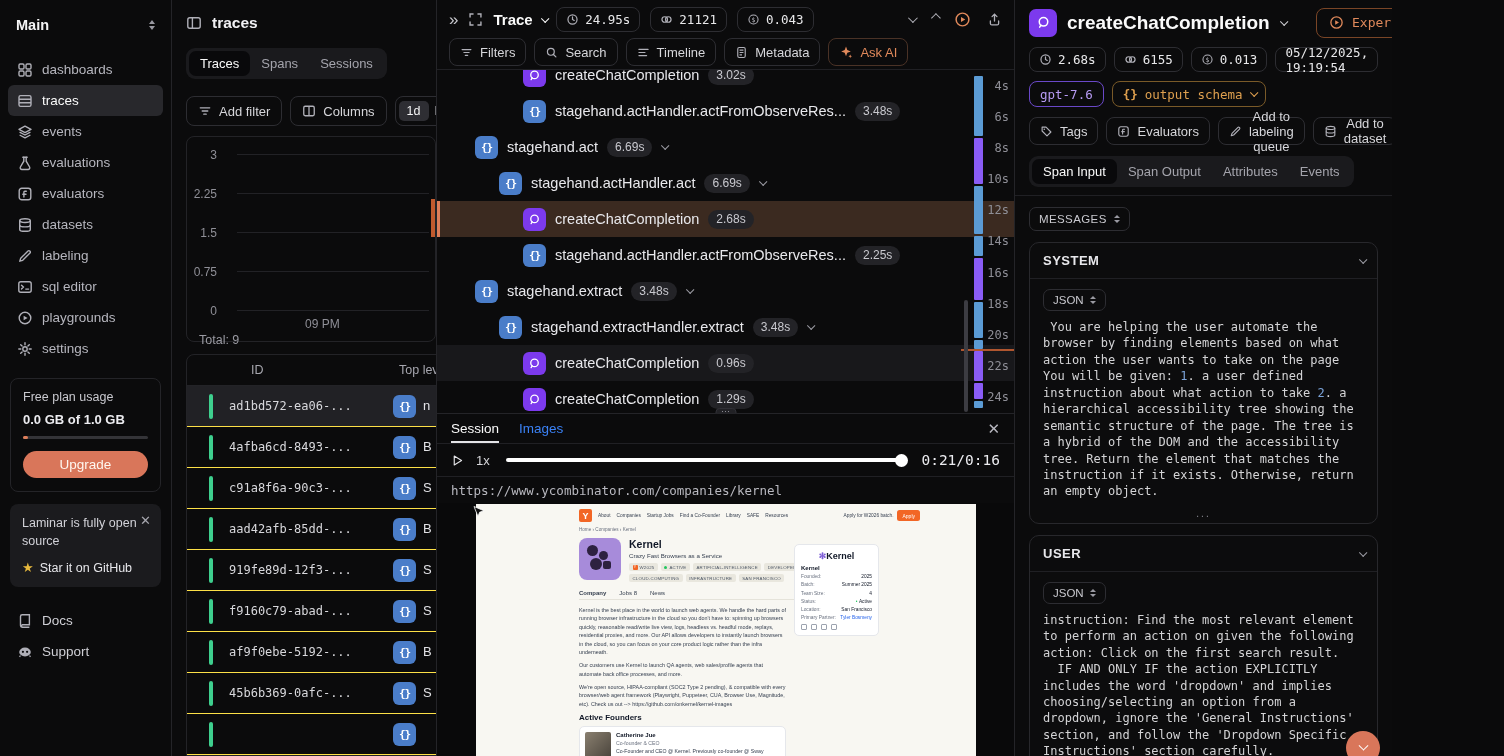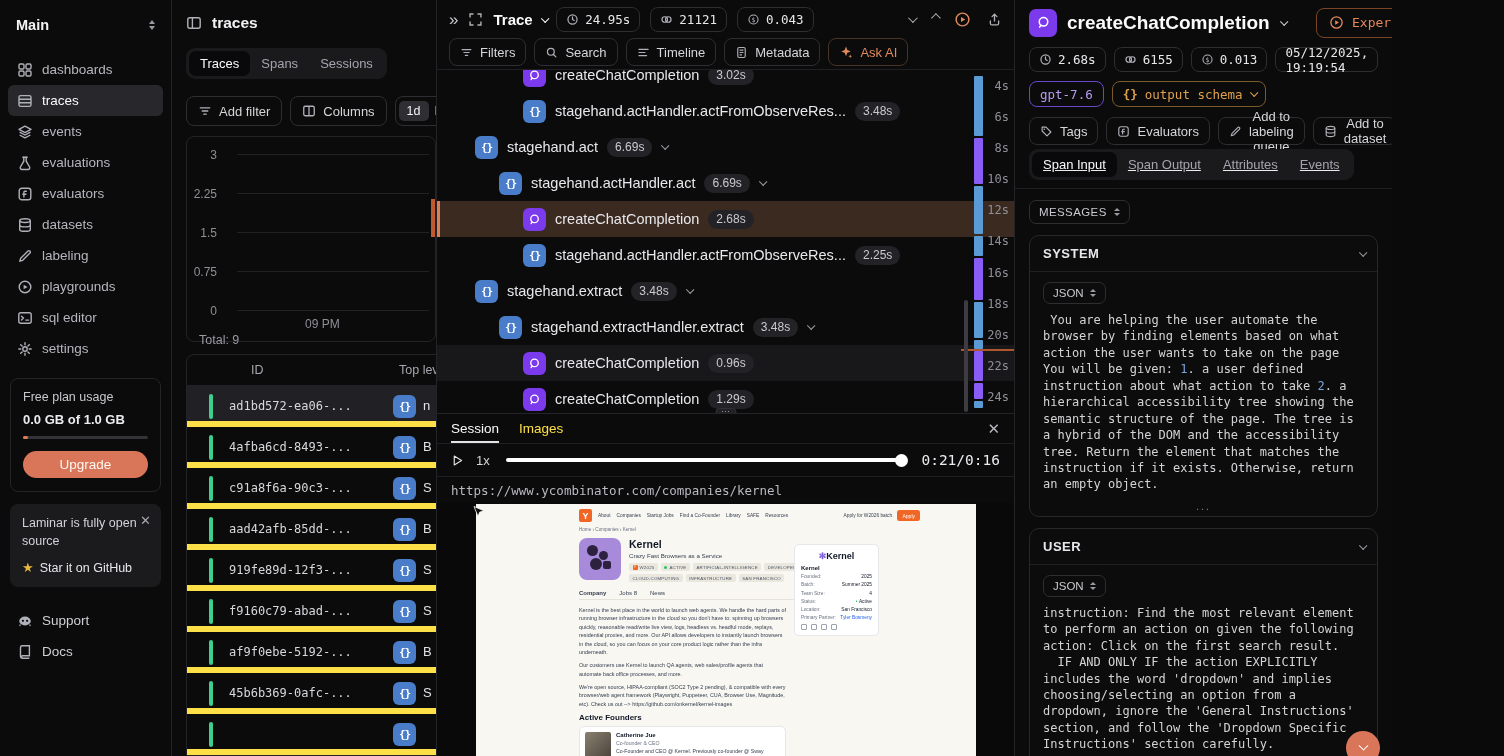--- a/index.html
+++ b/index.html
@@ -60,21 +60,21 @@
   .chart-box { margin:10px 0 0 14px; width:250px; height:222px; border:1px solid #232327; border-radius:8px; position:relative; }
   .grid-line { position:absolute; left:50px; right:6px; height:1px; background:#222226; }
   .ytick { position:absolute; right:218px; width:32px; text-align:right; font-size:12px; color:#8f8f97; transform:translateY(-6px); }
   .xtick { position:absolute; left:118px; top:180px; font-size:12px; color:#8f8f97; }
   .chart-bar { position:absolute; right:0; top:62px; width:4px; height:38px; background:#c05a2e; }
   .chart-total { position:absolute; left:12px; top:196px; font-size:12.5px; color:#9a9aa2; }
   .trace-table { margin:12px 0 0 14px; width:300px; border:1px solid #232327; border-radius:8px 0 0 0; }
   .tt-head { height:31px; position:relative; border-bottom:1px solid #232327; }
   .tt-head .h-id { position:absolute; left:64px; top:8px; font-size:12.5px; color:#a6a6ae; }
   .tt-head .h-top { position:absolute; left:212px; top:8px; font-size:12.5px; color:#a6a6ae; }
-  .tt-row { height:41px; position:relative; border-bottom:6px solid #fde047; cursor:pointer; }
+  .tt-row { height:41px; position:relative; border-bottom:1px solid #fde047; cursor:pointer; }
   .tt-row.sel { background:#212125; }
   .tt-bar { position:absolute; left:22px; top:8px; width:4px; height:25px; border-radius:2px; background:#3ecf8e; }
   .tt-id { position:absolute; left:42px; top:13px; font-size:12px; color:#d8d8dc; font-family:"DejaVu Sans Mono",monospace; }
   .tt-brace { position:absolute; left:206px; top:9px; }
   .tt-top { position:absolute; left:236px; top:12px; font-size:13px; color:#e2e2e6; }
   .brace-ic { width:23px; height:23px; border-radius:6px; background:#4a7dc9; color:#fff; display:flex; align-items:center;
     justify-content:center; font-family:"DejaVu Sans Mono",monospace; font-size:11px; font-weight:700; letter-spacing:-1px; flex:none; }
   .chat-ic { width:23px; height:23px; border-radius:6px; background:#7c3aed; display:flex; align-items:center; justify-content:center; flex:none; }
 
   
@@ -102,21 +102,21 @@
   .ticks { position:absolute; right:5px; top:9px; list-style:none; }
   .ticks li { height:31.1px; font-size:12px; color:#8f8f97; text-align:right; font-family:"DejaVu Sans Mono",monospace; }
   .cursor-line { position:absolute; left:0; right:0; top:279px; height:1.5px; background:#b0562f; }
   .vscroll { position:absolute; left:3px; top:230px; width:4px; height:112px; border-radius:2px; background:#3c3c42; }
   .drag-handle { position:absolute; left:50%; top:338px; transform:translateX(-50%); background:#212125; border:1px solid #303036;
     border-radius:4px; padding:0 5px; line-height:4.5px; font-size:9px; color:#9a9aa2; height:10px; z-index:3; }
 
   
   #session { flex:1; border-top:1px solid #242428; display:flex; flex-direction:column; overflow:hidden; }
   .ss-tabs { height:30px; flex:none; display:flex; align-items:center; gap:20px; padding:0 14px; border-bottom:1px solid #202024; position:relative; }
-  .ss-tab { font-size:13.5px; color:#fde047; cursor:pointer; height:100%; display:flex; align-items:center; }
+  .ss-tab { font-size:13.5px; color:#3b82f6; cursor:pointer; height:100%; display:flex; align-items:center; }
   .ss-tab.active { color:#fafafa; box-shadow:inset 0 -2px 0 #e4e4e7; }
   .ss-close { position:absolute; right:14px; top:6px; font-size:15px; color:#b7b7bf; cursor:pointer; }
   .ss-ctl { height:33px; flex:none; display:flex; align-items:center; gap:12px; padding:0 14px; border-bottom:1px solid #202024; }
   .slider { flex:1; height:4px; background:#fff; border-radius:2px; position:relative; margin:0 4px; cursor:pointer; }
   .knob { position:absolute; right:-3px; top:-4.5px; width:13px; height:13px; border-radius:50%; background:#fff; }
   .ss-time { font-family:"DejaVu Sans Mono",monospace; font-size:14.5px; color:#ececf0; }
   .ss-speed { font-size:13px; color:#d6d6da; cursor:pointer; }
   .ss-url { height:26px; flex:none; display:flex; align-items:center; padding:0 14px; font-family:"DejaVu Sans Mono",monospace;
     font-size:12.5px; color:#b9b9c0; }
   .ss-view { flex:1; position:relative; background:#09090a; overflow:hidden; }
@@ -172,21 +172,21 @@
   .sp-title { font-size:19px; font-weight:650; color:#fafafa; white-space:nowrap; }
   .exp-btn { position:absolute; left:287px; display:inline-flex; align-items:center; gap:8px; height:30px; padding:0 12px;
     border:1px solid #7a4526; border-radius:8px; color:#e0895b; font-family:"DejaVu Sans Mono",monospace; font-size:13px; white-space:nowrap; cursor:pointer; }
   .sp-stats { display:flex; gap:8px; margin-top:2px; }
   .sp-badges { display:flex; gap:8px; margin-top:9px; }
   .model-badge { display:inline-flex; align-items:center; height:26px; padding:0 10px; border:1px solid #6a48c8; border-radius:8px;
     color:#b79bf3; font-family:"DejaVu Sans Mono",monospace; font-size:12.5px; }
   .schema-badge { display:inline-flex; align-items:center; gap:7px; height:26px; padding:0 10px; border:1px solid #7a5a28; border-radius:8px;
     color:#dfa04f; font-family:"DejaVu Sans Mono",monospace; font-size:12.5px; cursor:pointer; }
   .sp-actions { display:flex; gap:8px; margin-top:10px; }
-  .sp-tabs { margin-top:4px;text-decoration:underline; }
+  .sp-tabs { margin-top:11px; }
   .sp-divider { height:1px; background:#202024; margin:8px -14px 0 -14px; }
   .msg-pill { display:inline-flex; align-items:center; gap:7px; height:24px; padding:0 9px; border:1px solid #2d2d32; border-radius:7px;
     font-size:11.5px; color:#c9c9cf; letter-spacing:.4px; margin-top:11px; cursor:pointer; }
   .sec-card { border:1px solid #28282c; border-radius:10px; margin-top:11px; background:#0c0c0d; overflow:hidden; }
   .sec-head { display:flex; align-items:center; justify-content:space-between; padding:10px 13px; border-bottom:1px solid #202024; cursor:pointer; }
   .sec-role { font-size:13px; font-weight:650; letter-spacing:.5px; color:#e8e8ec; }
   .fmt-pill { display:inline-flex; align-items:center; gap:6px; height:22px; padding:0 9px; border:1px solid #2d2d32; border-radius:7px;
     font-size:11.5px; color:#c9c9cf; margin:10px 13px 2px 13px; cursor:pointer; }
   .sec-code { font-family:"DejaVu Sans Mono",monospace; font-size:12px; line-height:1.37; color:#d4d4d6; white-space:pre-wrap;
     word-break:break-word; padding:6px 13px 8px 13px; }
@@ -255,32 +255,32 @@
           </svg>
         <span>datasets</span>
       </div>
       <div class="nav-item">
         <svg class="ic" width="16" height="16" viewBox="0 0 16 16" fill="none" stroke="currentColor" stroke-width="1.4" stroke-linejoin="round">
             <path d="M2.8 13.2l.9-2.9 7.3-7.3a1.2 1.2 0 0 1 1.7 0l.3.3a1.2 1.2 0 0 1 0 1.7l-7.3 7.3z"></path>
           </svg>
         <span>labeling</span>
       </div>
       <div class="nav-item">
+        <svg class="ic" width="16" height="16" viewBox="0 0 16 16" fill="none" stroke="currentColor" stroke-width="1.4" stroke-linecap="round">
+            <rect x="1.8" y="2.8" width="12.4" height="10.4" rx="2"></rect>
+            <path d="M4.5 6.2l1.9 1.9-1.9 1.9M8.8 10.1h2.8"></path>
+          </svg>
+        <span>sql editor</span>
+      </div>
+      <div class="nav-item">
         <svg class="ic" width="16" height="16" viewBox="0 0 16 16" fill="none" stroke="currentColor" stroke-width="1.4">
             <circle cx="8" cy="8" r="5.8"></circle>
             <path d="M6.6 5.7l4 2.3-4 2.3z" fill="currentColor" stroke="none"></path>
           </svg>
         <span>playgrounds</span>
-      </div>
-      <div class="nav-item">
-        <svg class="ic" width="16" height="16" viewBox="0 0 16 16" fill="none" stroke="currentColor" stroke-width="1.4" stroke-linecap="round">
-            <rect x="1.8" y="2.8" width="12.4" height="10.4" rx="2"></rect>
-            <path d="M4.5 6.2l1.9 1.9-1.9 1.9M8.8 10.1h2.8"></path>
-          </svg>
-        <span>sql editor</span>
       </div>
       <div class="nav-item">
         <svg class="ic" width="16" height="16" viewBox="0 0 16 16" fill="none" stroke="currentColor" stroke-width="1.4" stroke-linecap="round">
             <circle cx="8" cy="8" r="2.2"></circle>
             <path d="M8 1.8v2M8 12.2v2M1.8 8h2M12.2 8h2M3.7 3.7l1.4 1.4M10.9 10.9l1.4 1.4M12.3 3.7l-1.4 1.4M5.1 10.9l-1.4 1.4"></path>
           </svg>
         <span>settings</span>
       </div>
     </nav>
 
@@ -297,33 +297,33 @@
       <div class="oss-text">Laminar is fully open source</div>
       <span class="oss-close">✕</span>
       <div class="oss-star">
         <span class="star">★</span>
         <span>Star it on GitHub</span>
       </div>
     </div>
 
     <div class="side-links">
       <div class="side-link">
+        <svg class="ic" width="16" height="16" viewBox="0 0 16 16" fill="none" stroke="currentColor" stroke-width="1.4">
+            <path d="M12.4 14.2H5.2a1.7 1.7 0 0 1-1.7-1.7V3.5c0-.9.8-1.7 1.7-1.7h7.2v10h-7.2a1.4 1.4 0 0 0 0 2.4h7.2z"></path>
+          </svg>
+        <span>Docs</span>
+      </div>
+      <div class="side-link">
         <svg class="ic" width="16" height="16" viewBox="0 0 16 16">
             <ellipse cx="8" cy="8" rx="5.8" ry="4.4" fill="currentColor"></ellipse>
             <circle cx="5.9" cy="7.8" r="1.1" fill="#0b0b0c"></circle>
             <circle cx="10.1" cy="7.8" r="1.1" fill="#0b0b0c"></circle>
             <path d="M3.4 11.5L2.6 13M12.6 11.5l.8 1.5" stroke="currentColor" stroke-width="1.2"></path>
           </svg>
         <span>Support</span>
-      </div>
-      <div class="side-link">
-        <svg class="ic" width="16" height="16" viewBox="0 0 16 16" fill="none" stroke="currentColor" stroke-width="1.4">
-            <path d="M12.4 14.2H5.2a1.7 1.7 0 0 1-1.7-1.7V3.5c0-.9.8-1.7 1.7-1.7h7.2v10h-7.2a1.4 1.4 0 0 0 0 2.4h7.2z"></path>
-          </svg>
-        <span>Docs</span>
       </div>
     </div>
 
   </aside>
 
   <section id="traces-panel">
     <div class="tp-header">
       <svg class="ic" width="16" height="16" viewBox="0 0 16 16" fill="none" stroke="currentColor" stroke-width="1.4">
           <rect x="1.8" y="2.8" width="12.4" height="10.4" rx="2"></rect>
           <path d="M6.4 2.8v10.4"></path>

